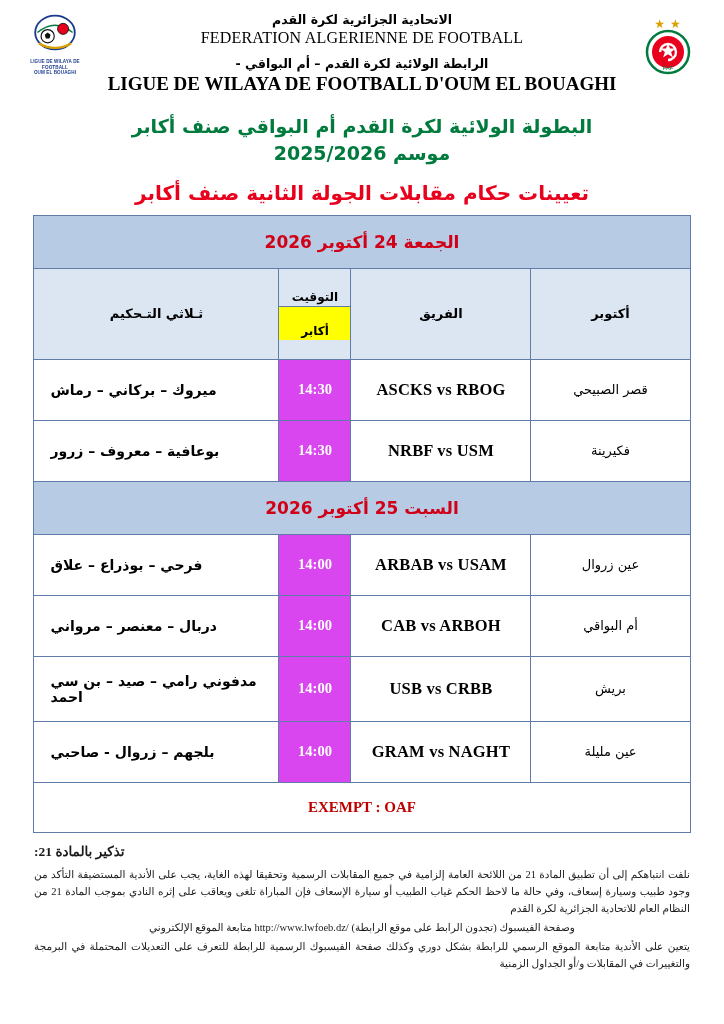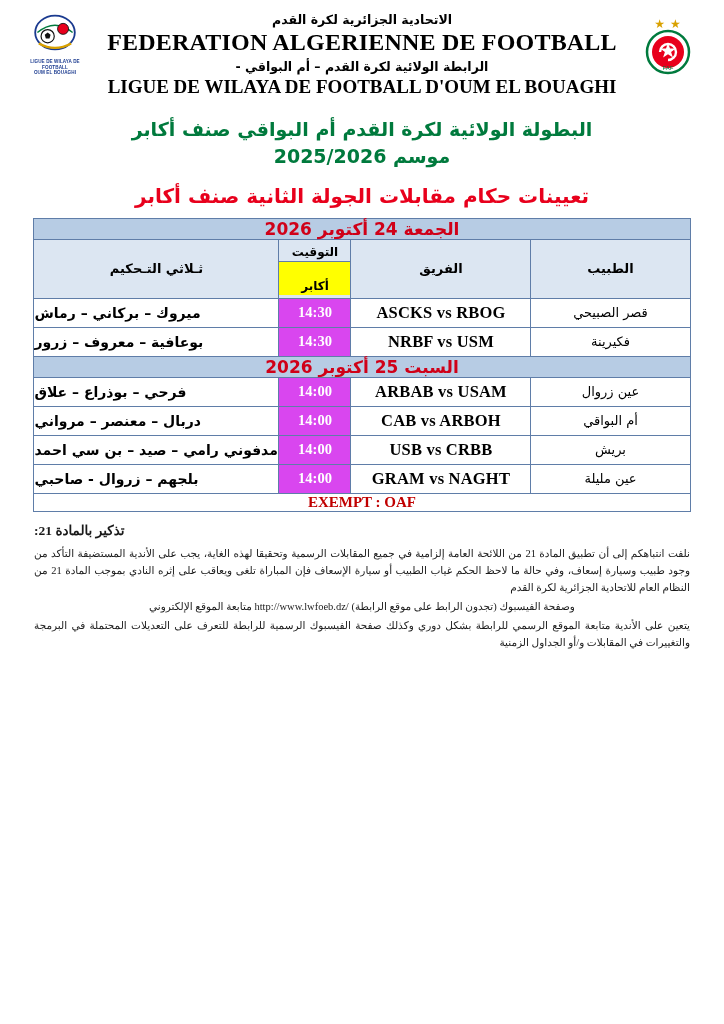--- a/index.html
+++ b/index.html
@@ -32,24 +32,24 @@
   .header-line-ar {
     font-family: "DejaVu Sans", sans-serif;
     font-size: 12.5px;
     font-weight: bold;
     direction: rtl;
     letter-spacing: 0px;
     margin: 0 0 2px 0;
   }
   .header-line-fr {
     font-family: "Liberation Serif", serif;
-    font-size: 24px;
-    font-weight: bold;
+    font-size: 16px;
+    font-weight: normal;
     letter-spacing: 0.2px;
-    margin: 0 0 3px 0;
+    margin: 0 0 9px 0;
   }
   .header-line-ar2 {
     font-family: "DejaVu Sans", sans-serif;
     font-size: 12.5px;
     font-weight: bold;
     direction: rtl;
     margin: 0 0 2px 0;
   }
   .header-line-fr2 {
     font-family: "Liberation Serif", serif;
@@ -118,21 +118,21 @@
 
   
   table.sched {
     width: 656px;
     margin: 0 auto;
     border-collapse: collapse;
     table-layout: fixed;
   }
   table.sched td, table.sched th {
     border: 1px solid #5f7da8;
-    padding: 0;
+    padding: 16px;
   }
   .col-trio { width: 245px; }
   .col-time { width: 72px; }
   .col-team { width: 180px; }
   .col-stade { width: 159px; }
 
   .day-row td {
     background: #b7cce4;
     text-align: center;
     direction: rtl;
@@ -307,21 +307,21 @@
       <tr class="day-row">
         <td colspan="4">الجمعة 24 أكتوبر 2026</td>
       </tr>
       <tr class="head-row">
         <td>ثـلاثي التـحكيم</td>
         <td class="head-time-cell">
           <div class="head-time-top">التوقيت</div>
           <div class="head-time-bot">أكابر</div>
         </td>
         <td>الفريق</td>
-        <td>الطبيب</td>
+        <td>أكتوبر</td>
       </tr>
 
       <tr class="match-row">
         <td class="cell-trio">ميروك – بركاني – رماش</td>
         <td class="cell-time">14:30</td>
         <td class="cell-team">ASCKS vs RBOG</td>
         <td class="cell-stade">قصر الصبيحي</td>
       </tr>
       <tr class="match-row">
         <td class="cell-trio">بوعافية – معروف – زرور</td>

